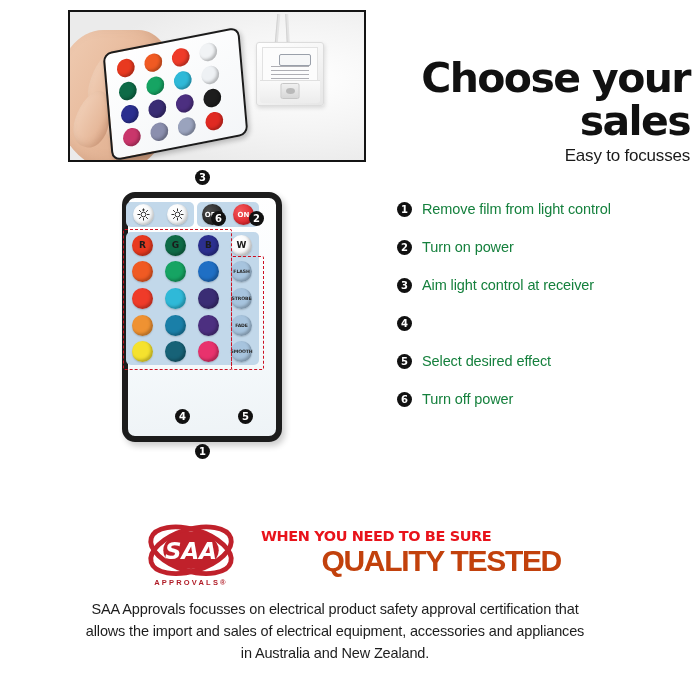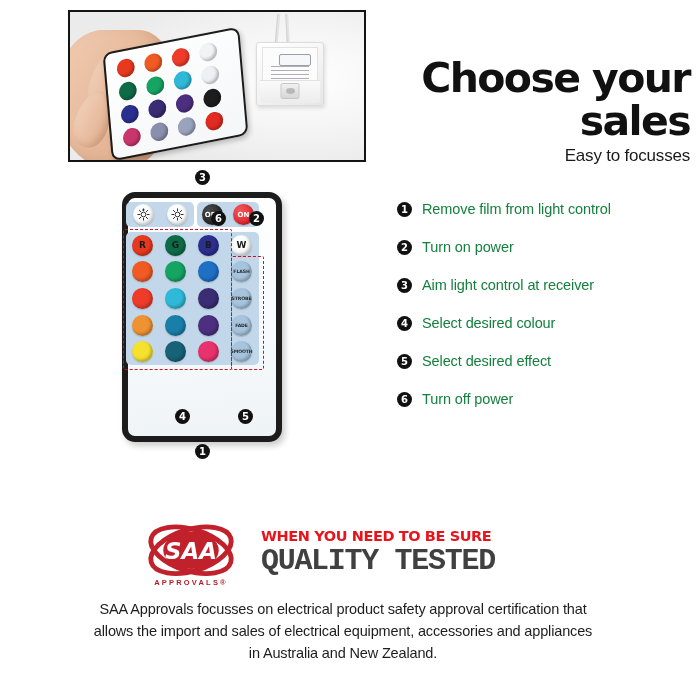--- a/index.html
+++ b/index.html
@@ -381,33 +381,34 @@
   #quality-text { width: 300px; }
   #quality-tag {
     font-family: "DejaVu Sans", sans-serif;
     font-weight: bold;
     font-size: 14.5px;
     color: #e8131b;
     letter-spacing: -0.4px;
     line-height: 1;
   }
   #quality-head {
-    font-family: Liberation Mono, monospace;
+    font-family: Liberation Sans, sans-serif;
     font-weight: bold;
     font-size: 30px;
-    color: #404040;
+    color: #c2410c;
     letter-spacing: -1.3px;
     line-height: 1.08;
     margin-top: 2px;
+    text-align: right;
   }
 
   
   #saa-paragraph {
     position: absolute;
-    left: 88px;
+    left: 80px;
     top: 598px;
     width: 510px;
     text-align: center;
     font-family: "Liberation Sans", sans-serif;
     font-size: 14.5px;
     line-height: 1.52;
     color: #1d1d1d;
     letter-spacing: -0.15px;
   }
 </style>
@@ -475,21 +476,20 @@
     <div class="instr-row">
       <div class="instr-num">2</div>
       <div class="instr-text">Turn on power</div>
     </div>
     <div class="instr-row">
       <div class="instr-num">3</div>
       <div class="instr-text">Aim light control at receiver</div>
     </div>
     <div class="instr-row">
       <div class="instr-num">4</div>
-      <div class="instr-text">Select desired colour</div>
     </div>
     <div class="instr-row">
       <div class="instr-num">5</div>
       <div class="instr-text">Select desired effect</div>
     </div>
     <div class="instr-row">
       <div class="instr-num">6</div>
       <div class="instr-text">Turn off power</div>
     </div>
   </div>

